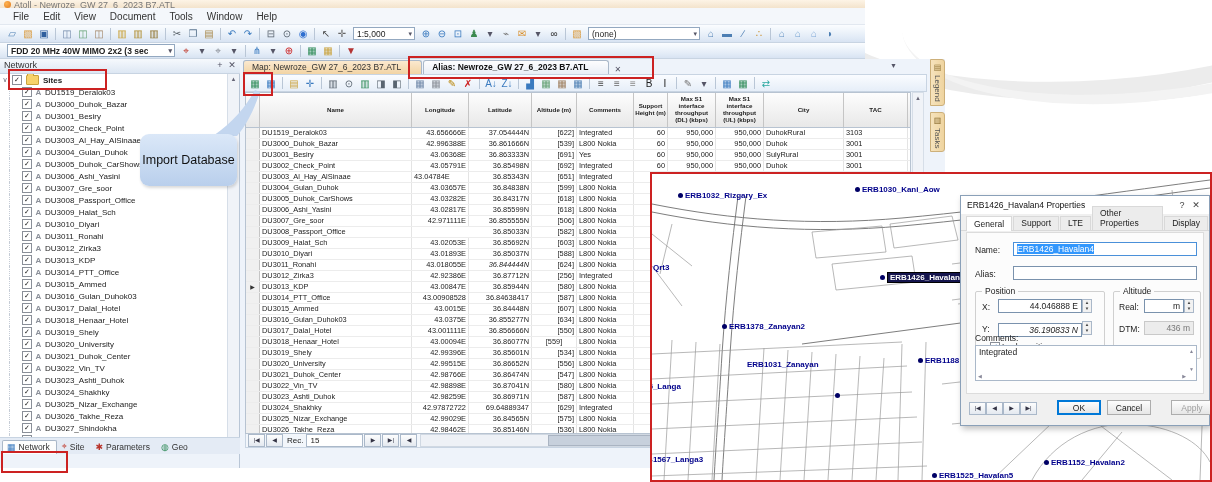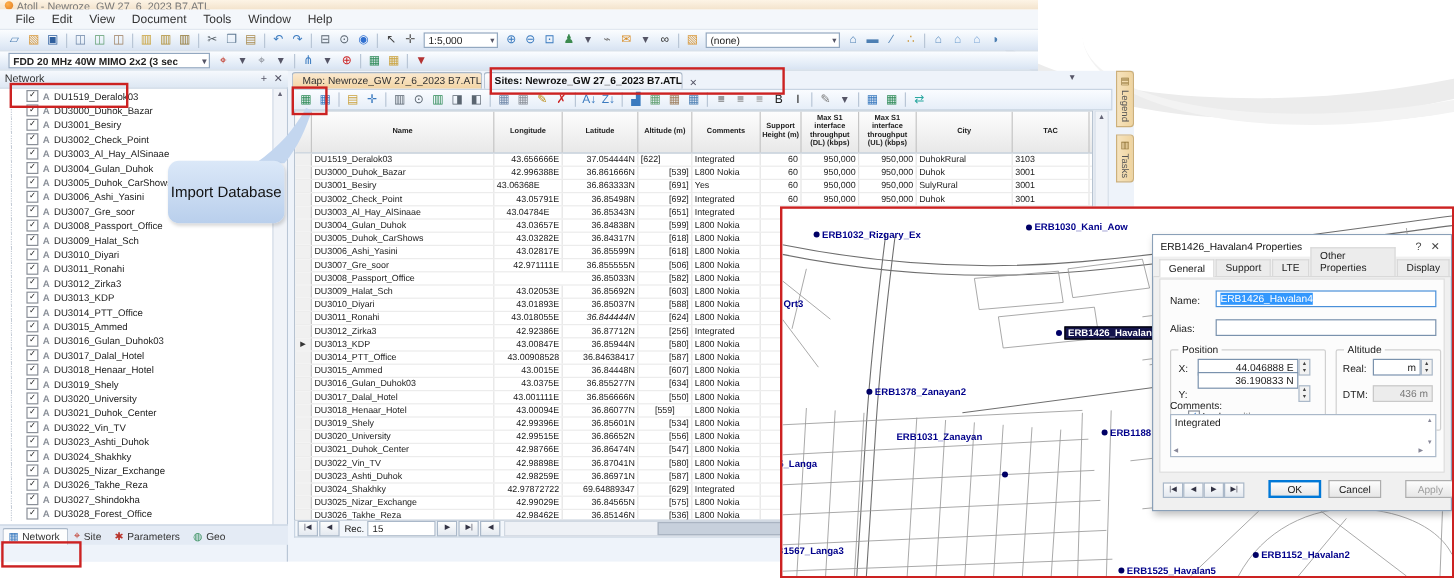--- a/index.html
+++ b/index.html
@@ -49,21 +49,21 @@
   .scrarrow{font-size:6px;color:#667;text-align:center;line-height:10px;height:10px;cursor:default;}
   #paneltabs{position:absolute;left:0;bottom:14px;width:240px;height:17px;background:#e4ebf5;display:flex;align-items:flex-end;padding-left:2px;box-sizing:border-box;border-top:1px solid #c8d4e2;}
   .ptab{display:flex;align-items:center;font-size:8.5px;color:#333;padding:1px 6px 2px 4px;margin-right:1px;cursor:default;}
   .ptab.active{background:#fdfdfd;border:1px solid #aab8c9;border-bottom:none;border-radius:2px 2px 0 0;}
   .ptab .pti{margin-right:3px;font-size:9px;}
   #statusbar{left:0;top:468px;width:945px;height:14px;background:#eef3fa;border-top:1px solid #c5d0dc;
              font-size:9px;color:#333;padding:1px 6px;box-sizing:border-box;}
   
   #docarea{left:241px;top:0;width:688px;height:395px;}
   #doctabs{position:absolute;left:2px;top:-1px;width:686px;height:16px;display:flex;align-items:flex-end;}
-  .dtab{font-size:8.5px;padding:1px 0 2px 8px;border:1px solid #aab8c9;border-bottom:none;border-radius:3px 3px 0 0;
+  .dtab{font-size:8.5px;padding:1px 20px 2px 8px;border:1px solid #aab8c9;border-bottom:none;border-radius:3px 3px 0 0;
         background:linear-gradient(#fbe9cf,#f2d4a4);color:#333;margin-right:1px;white-space:nowrap;cursor:default;}
   .dtab.active{background:linear-gradient(#fdfdfe,#e9eef6);font-weight:bold;color:#111;}
   #tabclose{font-size:8px;color:#556;margin-left:4px;cursor:default;}
   #tablistbtn{position:absolute;right:32px;top:3px;font-size:7px;color:#556;}
   #tbltb{position:absolute;left:2px;top:15px;width:684px;height:18px;display:flex;align-items:center;
          background:linear-gradient(#fafcff,#e6eef8);border:1px solid #c8d4e2;box-sizing:border-box;padding-left:3px;}
   #grid{position:absolute;left:4px;top:33px;width:666px;height:342px;background:#fff;border:1px solid #b7c3d1;box-sizing:border-box;overflow:hidden;}
   #ghead{display:flex;height:34px;border-bottom:1px solid #b7c3d1;background:linear-gradient(#fdfdfd,#e8e8e8);}
   #ghead .gc{border-right:1px solid #c5c5c5;font-size:6.2px;font-weight:bold;display:flex;align-items:center;justify-content:center;
              text-align:center;white-space:pre-line;line-height:1.1;box-sizing:border-box;color:#222;}
@@ -234,20 +234,26 @@
   <div id="workspace" class="abs">
 
     <div id="netpanel" class="abs">
       <div id="nethdr">
         <span>Network</span>
         <span class="hbtn" style="right:14px;">+</span>
         <span class="hbtn" style="right:2px;">✕</span>
       </div>
       <div id="tree">
           <div class="trow">
+            <span class="exp">∨</span>
+            <span class="cbx">✓</span>
+            <span class="folder"></span>
+            <span style="font-weight: bold; margin-left: 2px;">Sites</span>
+          </div>
+          <div class="trow">
             <span class="guide"></span>
             <span class="cbx">✓</span>
             <span class="tower">A</span>
             <span>DU1519_Deralok03</span>
           </div>
           <div class="trow">
             <span class="guide"></span>
             <span class="cbx">✓</span>
             <span class="tower">A</span>
             <span>DU3000_Duhok_Bazar</span>
@@ -441,21 +447,21 @@
           <span class="ptab">
             <span class="pti" style="color: rgb(46, 139, 87);">◍</span>
             <span>Geo</span>
           </span>
         </div>
     </div>
 
     <div id="docarea" class="abs">
       <div id="doctabs">
           <span class="dtab">Map: Newroze_GW 27_6_2023 B7.ATL</span>
-          <span class="dtab active">Sites: Newroze_GW 27_6_2023 B7.ATL</span>
+          <span class="dtab active">Alias: Newroze_GW 27_6_2023 B7.ATL</span>
           <span id="tabclose">✕</span>
         </div>
       <span id="tablistbtn" class="abs">▼</span>
       <div id="tbltb">
           <span class="tbi" style="color: rgb(46, 139, 87);">▦</span>
           <span class="tbi" style="color: rgb(58, 122, 191);">▦</span>
           <span class="tbsep"></span>
           <span class="tbi" style="color: rgb(202, 162, 60);">▤</span>
           <span class="tbi" style="color: rgb(58, 122, 191);">✛</span>
           <span class="tbsep"></span>
@@ -512,21 +518,21 @@
 (UL) (kbps)</div>
             <div class="gc" style="width: 80px;">City</div>
             <div class="gc" style="width: 64px;">TAC</div>
           </div>
         <div id="gbody">
             <div class="grow">
               <div class="gc sel" style="width: 14px;"></div>
               <div class="gc" style="width: 152px; text-align: left;">DU1519_Deralok03</div>
               <div class="gc" style="width: 57px; text-align: right;">43.656666E</div>
               <div class="gc" style="width: 63px; text-align: right;">37.054444N</div>
-              <div class="gc" style="width: 45px; ">[622]</div>
+              <div class="gc" style="width: 45px; text-align: right;">[622]</div>
               <div class="gc" style="width: 57px; text-align: left;">Integrated</div>
               <div class="gc" style="width: 34px; text-align: right;">60</div>
               <div class="gc" style="width: 48px; text-align: right;">950,000</div>
               <div class="gc" style="width: 48px; text-align: right;">950,000</div>
               <div class="gc" style="width: 80px; text-align: left;">DuhokRural</div>
               <div class="gc" style="width: 64px; text-align: left;">3103</div>
             </div>
             <div class="grow">
               <div class="gc sel" style="width: 14px;"></div>
               <div class="gc" style="width: 152px; text-align: left;">DU3000_Duhok_Bazar</div>
@@ -536,21 +542,21 @@
               <div class="gc" style="width: 57px; text-align: left;">L800 Nokia</div>
               <div class="gc" style="width: 34px; text-align: right;">60</div>
               <div class="gc" style="width: 48px; text-align: right;">950,000</div>
               <div class="gc" style="width: 48px; text-align: right;">950,000</div>
               <div class="gc" style="width: 80px; text-align: left;">Duhok</div>
               <div class="gc" style="width: 64px; text-align: left;">3001</div>
             </div>
             <div class="grow">
               <div class="gc sel" style="width: 14px;"></div>
               <div class="gc" style="width: 152px; text-align: left;">DU3001_Besiry</div>
-              <div class="gc" style="width: 57px; ">43.06368E</div>
+              <div class="gc" style="width: 57px; text-align: right;">43.06368E</div>
               <div class="gc" style="width: 63px; text-align: right;">36.863333N</div>
               <div class="gc" style="width: 45px; text-align: right;">[691]</div>
               <div class="gc" style="width: 57px; text-align: left;">Yes</div>
               <div class="gc" style="width: 34px; text-align: right;">60</div>
               <div class="gc" style="width: 48px; text-align: right;">950,000</div>
               <div class="gc" style="width: 48px; text-align: right;">950,000</div>
               <div class="gc" style="width: 80px; text-align: left;">SulyRural</div>
               <div class="gc" style="width: 64px; text-align: left;">3001</div>
             </div>
             <div class="grow">
@@ -562,21 +568,21 @@
               <div class="gc" style="width: 57px; text-align: left;">Integrated</div>
               <div class="gc" style="width: 34px; text-align: right;">60</div>
               <div class="gc" style="width: 48px; text-align: right;">950,000</div>
               <div class="gc" style="width: 48px; text-align: right;">950,000</div>
               <div class="gc" style="width: 80px; text-align: left;">Duhok</div>
               <div class="gc" style="width: 64px; text-align: left;">3001</div>
             </div>
             <div class="grow">
               <div class="gc sel" style="width: 14px;"></div>
               <div class="gc" style="width: 152px; text-align: left;">DU3003_Al_Hay_AlSinaae</div>
-              <div class="gc" style="width: 57px; text-align: center;">43.04784E</div>
+              <div class="gc" style="width: 57px; text-align: left;">43.04784E</div>
               <div class="gc" style="width: 63px; text-align: right;">36.85343N</div>
               <div class="gc" style="width: 45px; text-align: right;">[651]</div>
               <div class="gc" style="width: 57px; text-align: left;">Integrated</div>
               <div class="gc" style="width: 34px; text-align: right;"></div>
               <div class="gc" style="width: 48px; text-align: right;"></div>
               <div class="gc" style="width: 48px; text-align: right;"></div>
               <div class="gc" style="width: 80px; text-align: left;"></div>
               <div class="gc" style="width: 64px; text-align: left;"></div>
             </div>
             <div class="grow">
@@ -947,21 +953,21 @@
 
     <div id="mapsites">
         <div class="msite" style="left: 26px; top: 17px;">
           <span class="mdot"></span>
           <span class="mlabel">ERB1032_Rizgary_Ex</span>
         </div>
         <div class="msite" style="left: 203px; top: 11px;">
           <span class="mdot"></span>
           <span class="mlabel">ERB1030_Kani_Aow</span>
         </div>
-        <div class="msite" style="left: 1px; top: 75px;">
+        <div class="msite" style="left: 1px; top: 89px;">
           <span class="mlabel">Qrt3</span>
         </div>
         <div class="msite" style="left: 228px; top: 98px;">
           <span class="mdot"></span>
           <span class="mlabel hl">ERB1426_Havalan4</span>
         </div>
         <div class="msite" style="left: 70px; top: 148px;">
           <span class="mdot"></span>
           <span class="mlabel">ERB1378_Zanayan2</span>
         </div>
@@ -1010,21 +1016,21 @@
         <span class="finput" style="left:46px;top:9px;width:184px;border-color:#4a90d9;"><span class="seltext">ERB1426_Havalan4</span></span>
         <span class="flabel" style="left:8px;top:36px;">Alias:</span>
         <span class="finput" style="left:46px;top:33px;width:184px;"></span>
 
         <div class="group" style="left:8px;top:58px;width:128px;height:66px;">
           <span class="legend">Position</span>
           <span class="flabel" style="left:6px;top:10px;">X:</span>
           <span class="finput num" style="left:22px;top:7px;width:84px;">44.046888 E</span>
           <span class="spin" style="left:106px;top:7px;">▲<br>▼</span>
           <span class="flabel" style="left:6px;top:32px;">Y:</span>
-          <span class="finput num" style="left:22px;top:18px;width:84px;">36.190833 N</span>
+          <span class="finput num" style="left:22px;top:31px;width:84px;font-style:italic;">36.190833 N</span>
           <span class="spin" style="left:106px;top:29px;">▲<br>▼</span>
           <span class="cbx" style="position:absolute;left:12px;top:50px;color:#1565c0;">✓</span>
           <span class="flabel" style="left:26px;top:50px;">Lock position</span>
         </div>
 
         <div class="group" style="left:146px;top:58px;width:86px;height:66px;">
           <span class="legend">Altitude</span>
           <span class="flabel" style="left:5px;top:10px;">Real:</span>
           <span class="finput num" style="left:30px;top:7px;width:40px;">m</span>
           <span class="spin" style="left:70px;top:7px;">▲<br>▼</span>

